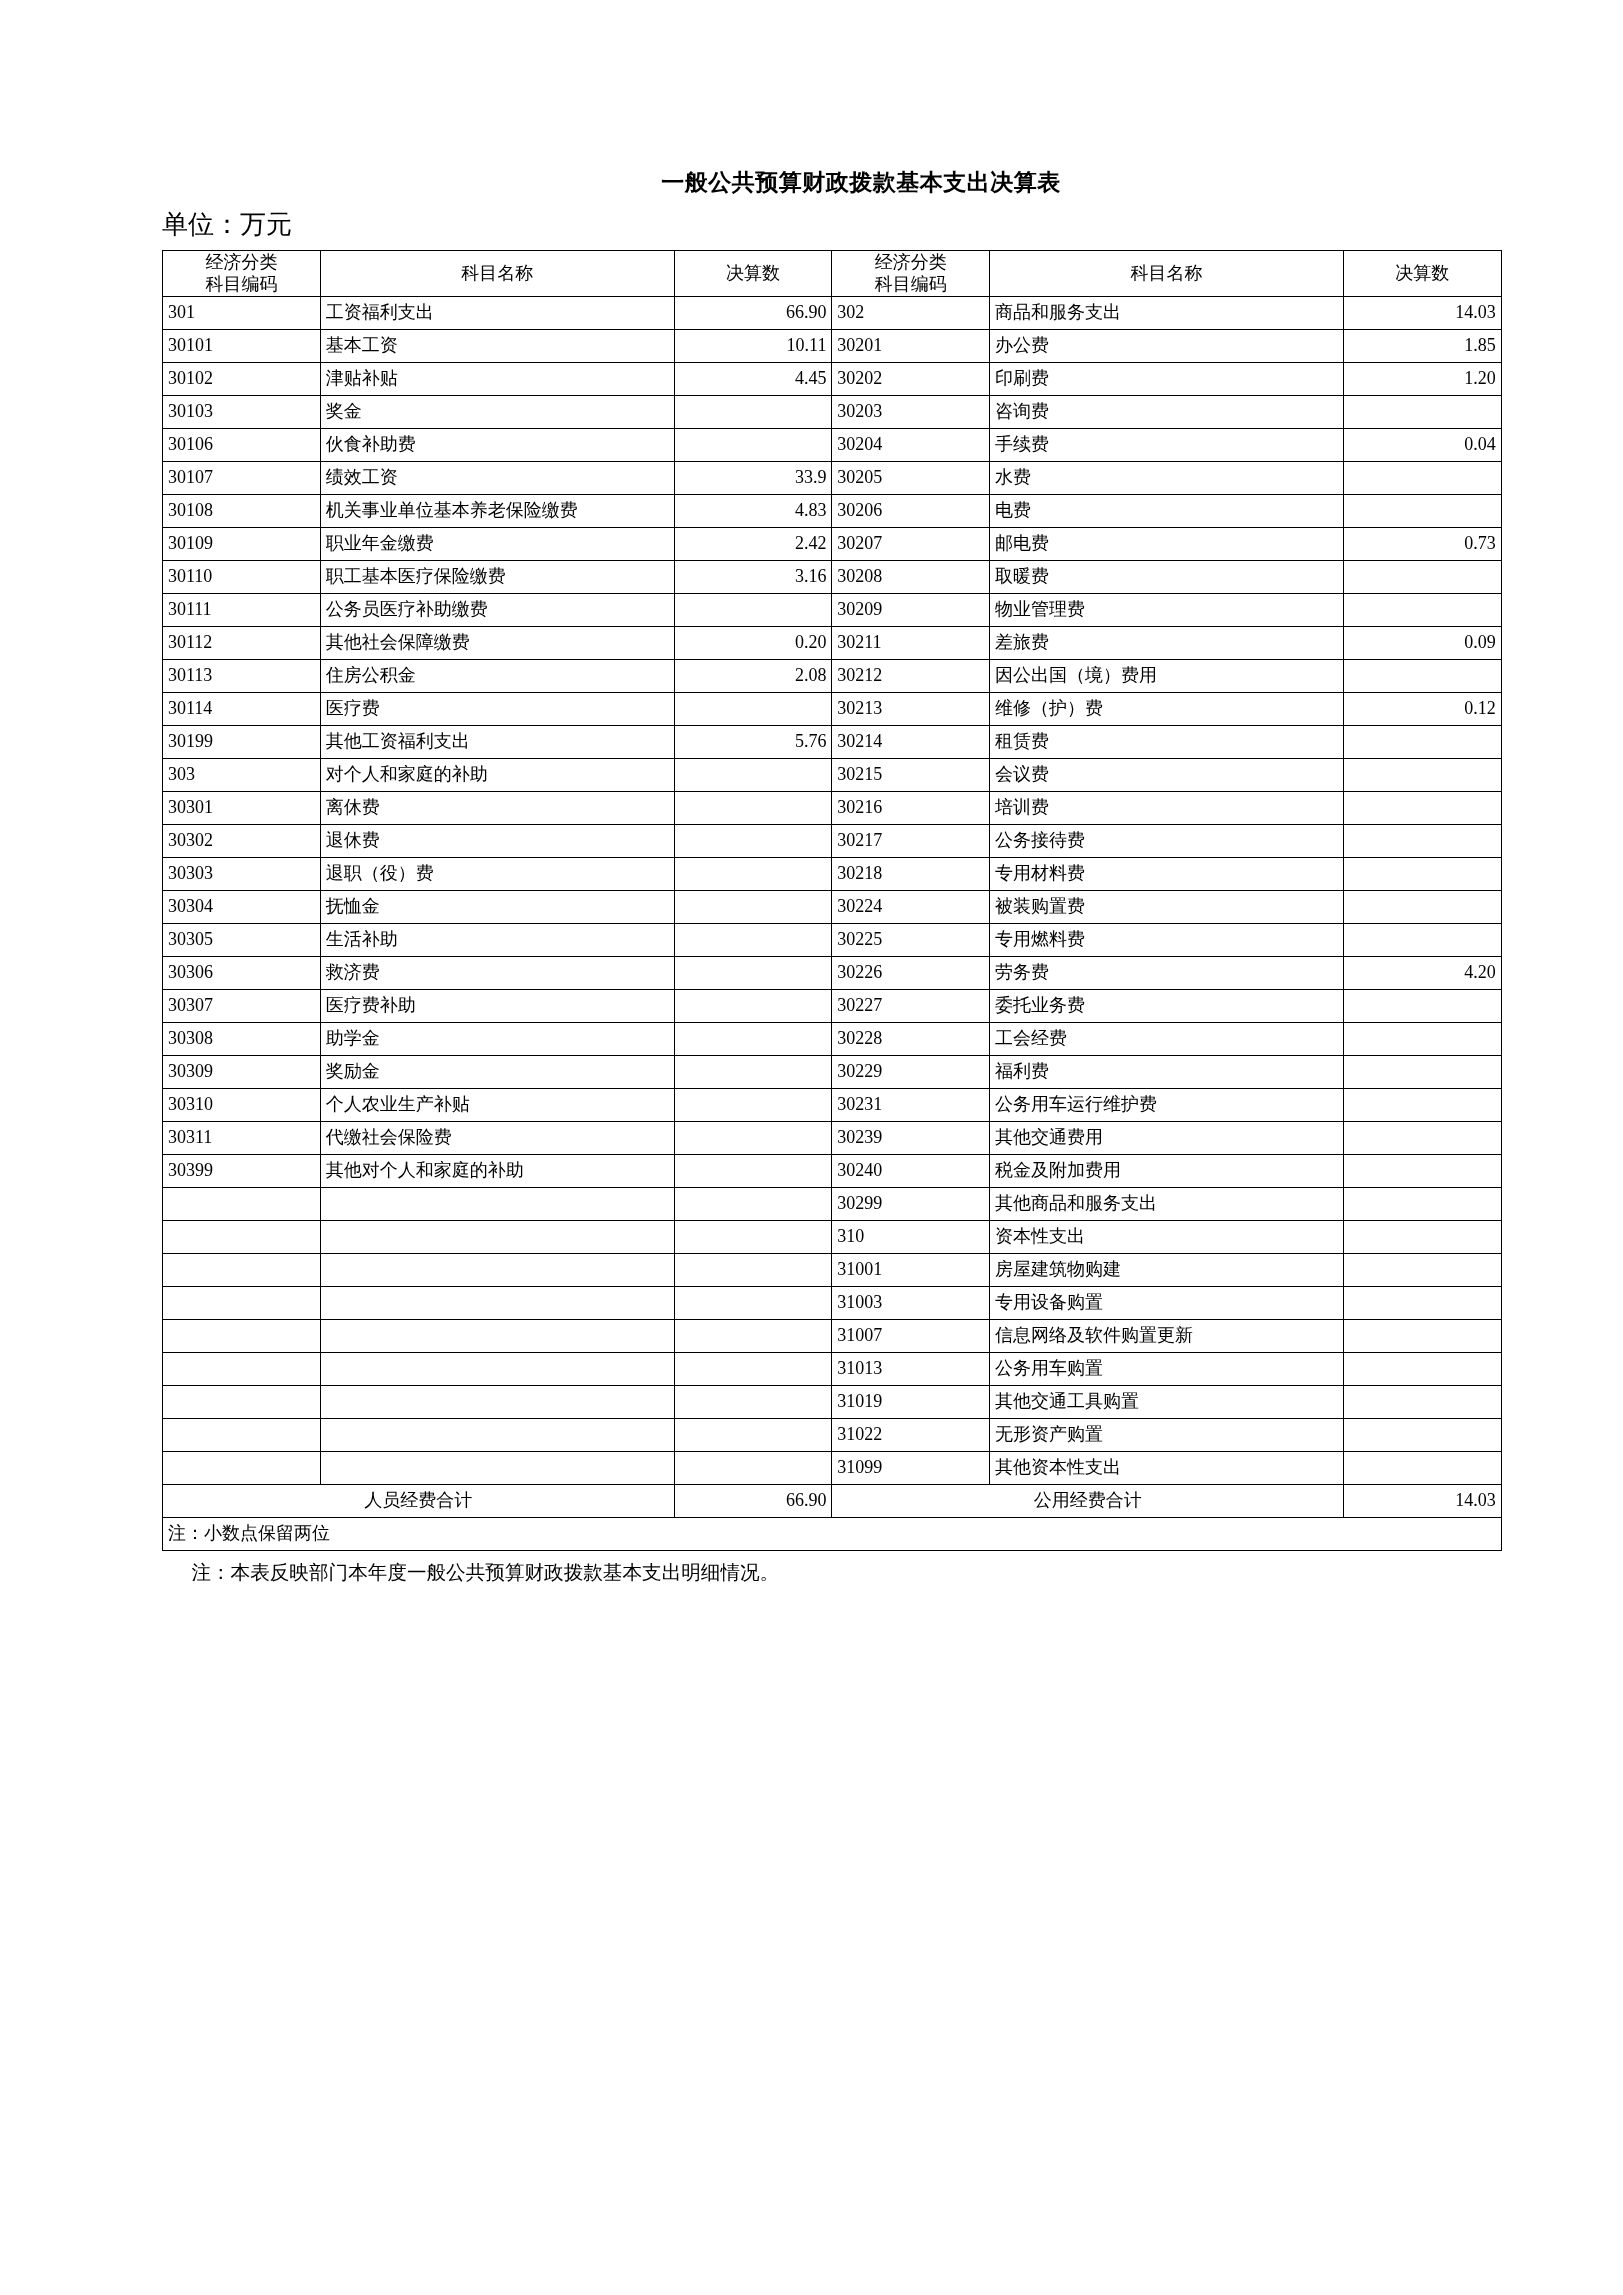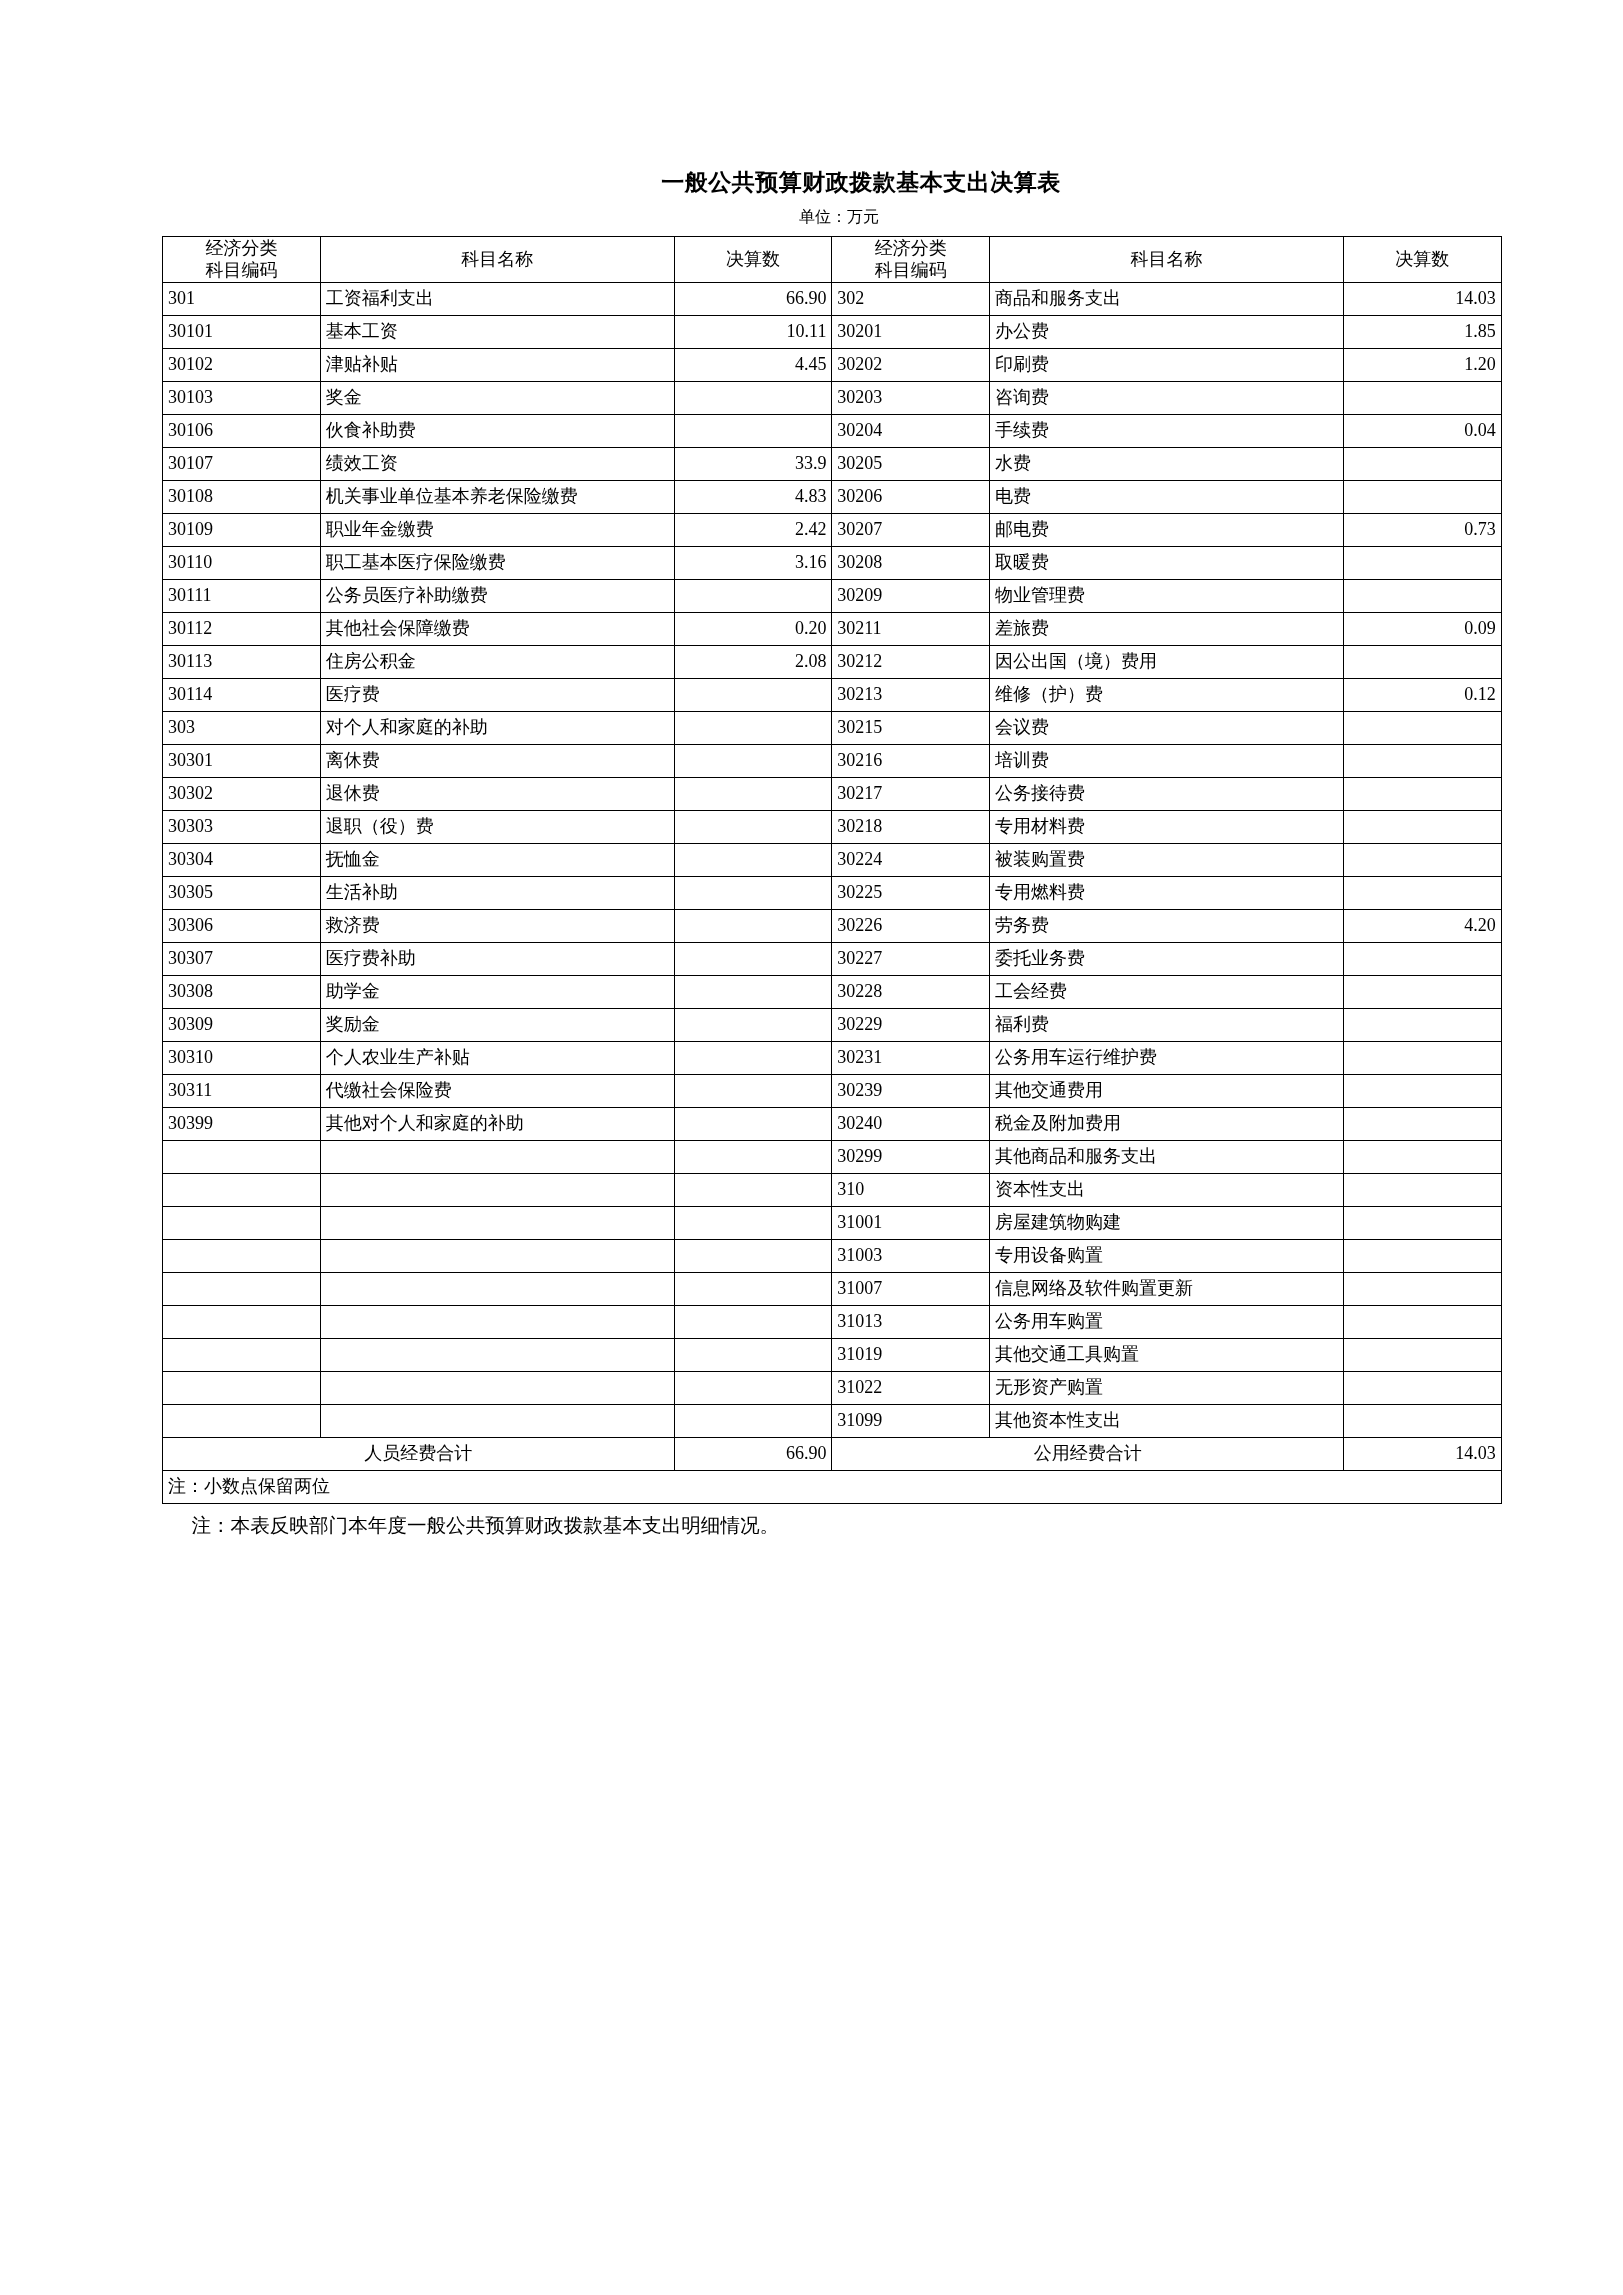--- a/index.html
+++ b/index.html
@@ -22,22 +22,22 @@
   }
   .doc-title {
     text-align: center;
     font-size: 23px;
     font-weight: bold;
     letter-spacing: 0.5px;
     margin: 0 0 8.8px 0;
     font-family: "Liberation Sans", "DejaVu Sans", sans-serif;
   }
   .unit-line {
-    text-align: center;
-    font-size: 16px;
+    text-align: left;
+    font-size: 26px;
     margin: 0 44px 7.9px 0;
     font-family: "Liberation Serif", "DejaVu Serif", serif;
   }
   table.budget {
     border-collapse: collapse;
     width: 1315px;
     table-layout: fixed;
     font-size: 18px;
   }
   table.budget td, table.budget th {
@@ -203,20 +203,28 @@
         </tr>
         <tr>
           <td class="col-code">30114</td>
           <td class="col-name name-l1">医疗费</td>
           <td class="col-num"></td>
           <td class="col-code">30213</td>
           <td class="col-name name-l1">维修（护）费</td>
           <td class="col-num">0.12</td>
         </tr>
         <tr>
+          <td class="col-code">30199</td>
+          <td class="col-name name-l1">其他工资福利支出</td>
+          <td class="col-num">5.76</td>
+          <td class="col-code">30214</td>
+          <td class="col-name name-l1">租赁费</td>
+          <td class="col-num"></td>
+        </tr>
+        <tr>
           <td class="col-code">303</td>
           <td class="col-name name-l0">对个人和家庭的补助</td>
           <td class="col-num"></td>
           <td class="col-code">30215</td>
           <td class="col-name name-l1">会议费</td>
           <td class="col-num"></td>
         </tr>
         <tr>
           <td class="col-code">30301</td>
           <td class="col-name name-l1">离休费</td>

